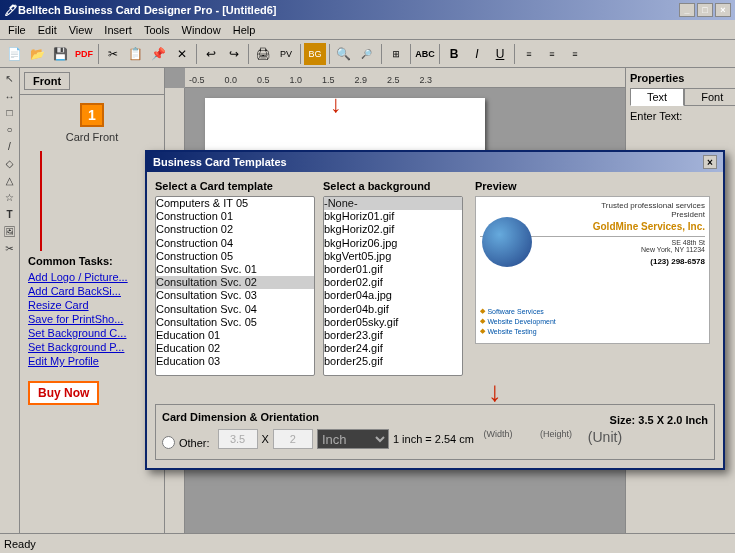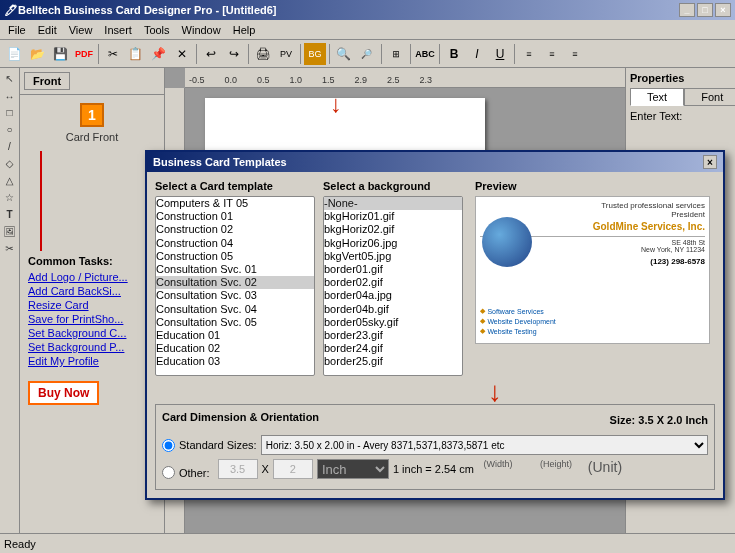--- a/index.html
+++ b/index.html
@@ -502,27 +502,20 @@
 
 
     <div style="text-align:center; color:#cc2200; font-size:28px; margin: -8px 0 -8px 120px;">↓</div>
 
     <div id="dimension-section">
       <div style="display:flex; align-items:center; justify-content:space-between;">
         <div id="dimension-title">Card Dimension &amp; Orientation</div>
         <div id="size-label">Size: 3.5 X 2.0 Inch</div>
       </div>
 
-      <div class="radio-row" style="margin-top:6px;">
-        <input type="radio" name="dim-type" checked="" style="">
-        <label>Standard Sizes:</label>
-        <select class="dimension-select" style="flex:1; font-size:10px; height:20px;">
-          <option>Horiz: 3.50 x 2.00 in - Avery 8371,5371,8373,5871 etc</option>
-        </select>
-      </div>
 
       <div class="radio-row" style="align-items:flex-end;">
         <div style="display:flex; align-items:center; gap:4px; margin-top:2px;">
           <input type="radio" name="dim-type" style="">
           <label>Other:</label>
         </div>
         <div style="display:flex; align-items:center; gap:4px; margin-left:4px; flex-direction:row; align-items:flex-start;">
           <div style="display:flex; align-items:center; gap:4px;">
             <div class="dim-col">
               <input type="text" class="dim-input" value="3.5" style="width: 40px; height: 20px; border: 1px solid rgb(170, 170, 170); text-align: center; font-size: 11px; color: rgb(170, 170, 170); background: rgb(240, 240, 240);">

